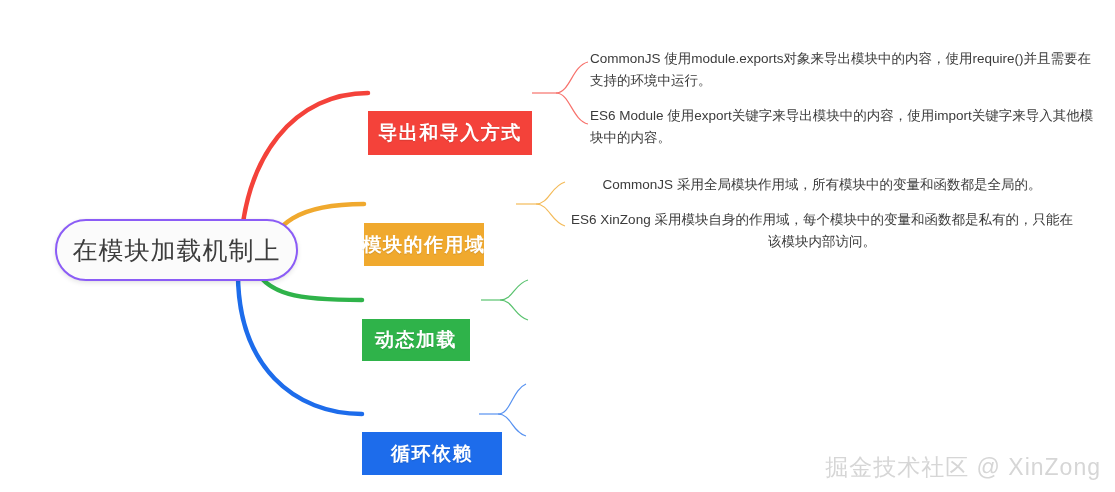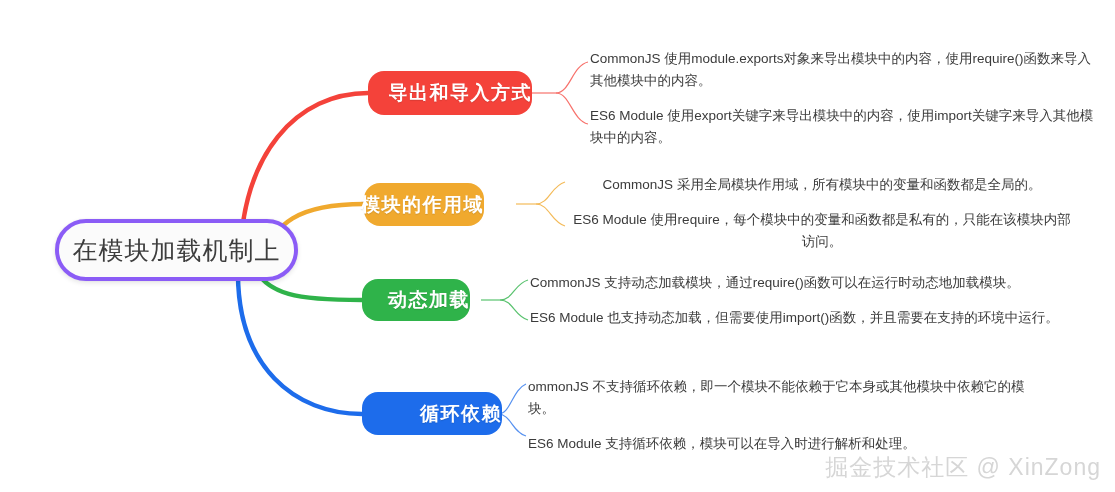--- a/index.html
+++ b/index.html
@@ -25,46 +25,47 @@
   }
 
   
   .root-node {
     position: absolute;
     left: 55px;
     top: 219px;
     width: 243px;
     height: 62px;
     background: #fbfbfb;
-    border: 4px solid #8b5cf6;
+    border: 2px solid #8b5cf6;
     border-radius: 31px;
     box-shadow: 0 2px 5px rgba(0,0,0,0.10), 0 0 0 1px rgba(0,0,0,0.015);
     display: flex;
     align-items: center;
     justify-content: center;
     box-sizing: border-box;
     z-index: 5;
   }
   .root-node .root-label {
     font-size: 25px;
     color: #3d3d3d;
     letter-spacing: 1px;
     font-weight: 400;
     white-space: nowrap;
   }
 
   
   .branch-node {
     position: absolute;
-    border-radius: 16px;
+    border-radius: 0;
     display: flex;
     align-items: center;
-    justify-content: flex-end;
+    justify-content: center;
     z-index: 4;
     box-sizing: border-box;
+    margin-top: 40px;
   }
   .branch-node .branch-label {
     color: #ffffff;
     font-size: 19px;
     font-weight: bold;
     letter-spacing: 1.5px;
     white-space: nowrap;
     text-shadow: 0 1px 1px rgba(0,0,0,0.12);
   }
 
@@ -129,43 +130,35 @@
   </svg>
 
   <div class="root-node">
     <span class="root-label">在模块加载机制上</span>
   </div>
 
   <div class="branch-node node-a">
     <span class="branch-label">导出和导入方式</span>
   </div>
   <div class="leaf" style="left:590px; top:48px; width:510px;">
-    <p>CommonJS 使用module.exports对象来导出模块中的内容，使用require()函数来导入其他模块中的内容。</p>
+    <p>CommonJS 使用module.exports对象来导出模块中的内容，使用require()并且需要在支持的环境中运行。</p>
     <p style="margin-top:13px;">ES6 Module 使用export关键字来导出模块中的内容，使用import关键字来导入其他模块中的内容。</p>
   </div>
 
   <div class="branch-node node-b">
     <span class="branch-label">模块的作用域</span>
   </div>
   <div class="leaf" style="left:567px; top:174px; width:510px;text-align:center;">
     <p>CommonJS 采用全局模块作用域，所有模块中的变量和函数都是全局的。</p>
-    <p style="margin-top:13px;">ES6 Module 使用require，每个模块中的变量和函数都是私有的，只能在该模块内部访问。</p>
+    <p style="margin-top:13px;">ES6 XinZong 采用模块自身的作用域，每个模块中的变量和函数都是私有的，只能在该模块内部访问。</p>
   </div>
 
   <div class="branch-node node-c">
     <span class="branch-label">动态加载</span>
   </div>
-  <div class="leaf" style="left:530px; top:272px; width:545px;">
-    <p>CommonJS 支持动态加载模块，通过require()函数可以在运行时动态地加载模块。</p>
-    <p style="margin-top:13px;">ES6 Module 也支持动态加载，但需要使用import()函数，并且需要在支持的环境中运行。</p>
-  </div>
 
   <div class="branch-node node-d">
     <span class="branch-label">循环依赖</span>
-  </div>
-  <div class="leaf" style="left:528px; top:376px; width:500px;">
-    <p>ommonJS 不支持循环依赖，即一个模块不能依赖于它本身或其他模块中依赖它的模块。</p>
-    <p style="margin-top:13px;">ES6 Module 支持循环依赖，模块可以在导入时进行解析和处理。</p>
   </div>
 
   <div class="watermark">掘金技术社区 @ XinZong</div>
 
 </div>
 
 </body></html>

